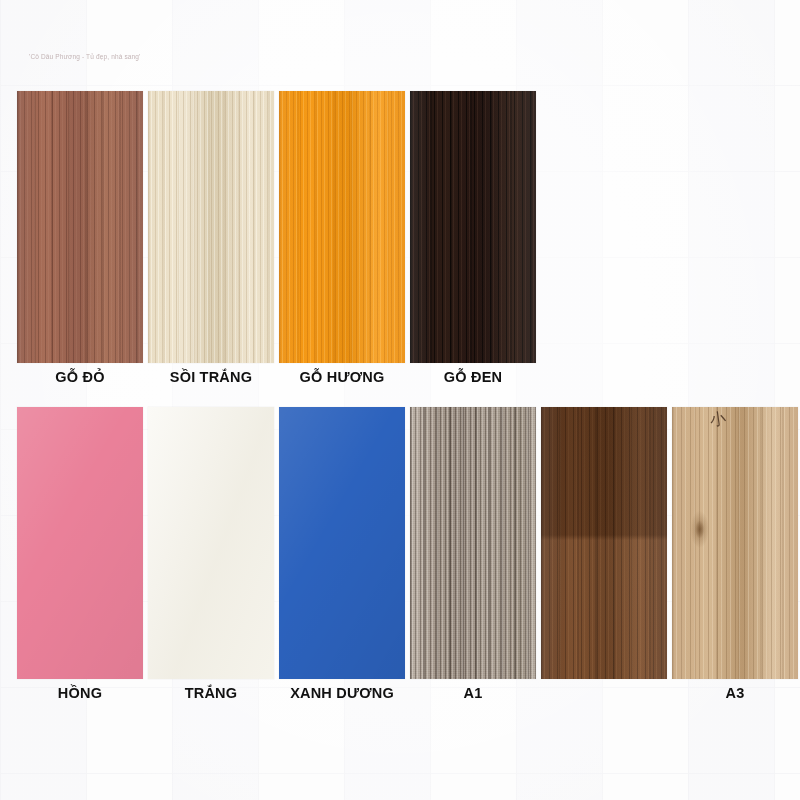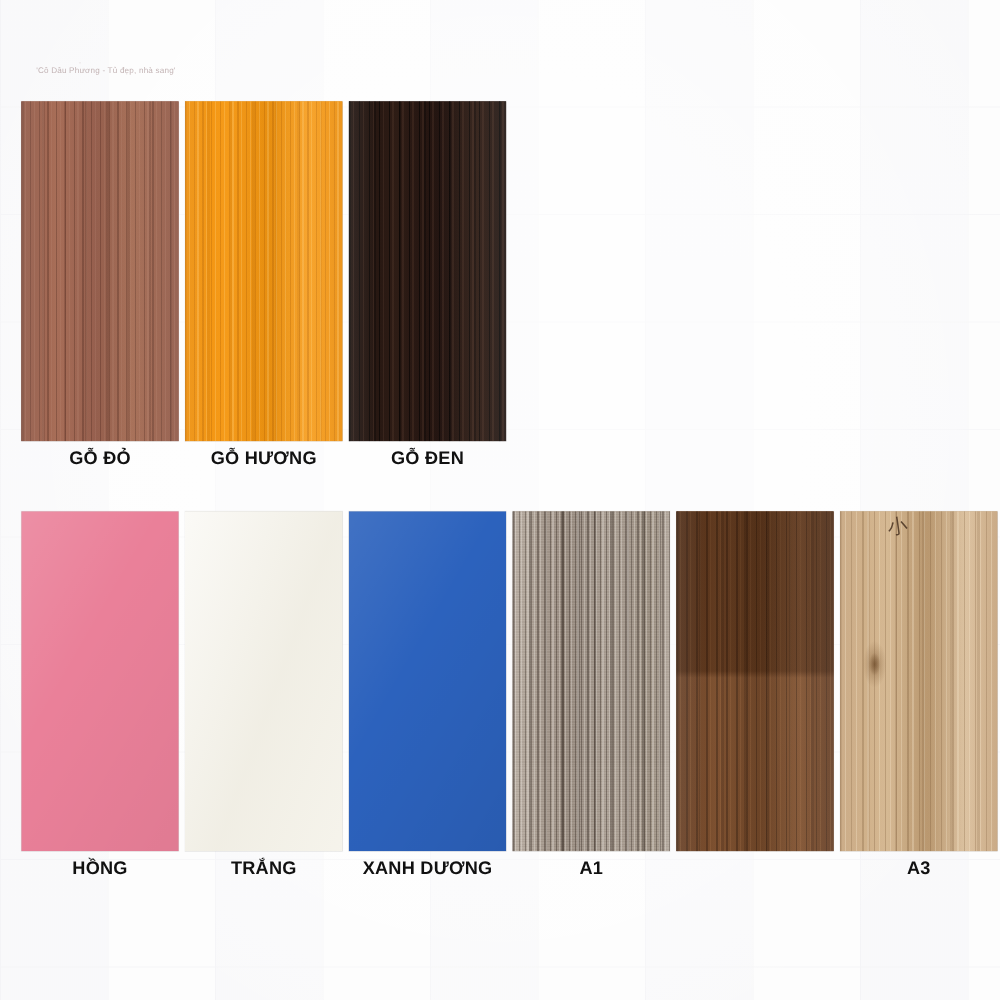--- a/index.html
+++ b/index.html
@@ -53,30 +53,30 @@
     left: 63px;
     top: 48px;
     font-size: 6px;
     color: #cbbcbd;
   }
 
   
   .grid {
     position: absolute;
     left: 17px;
-    top: 81px;
+    top: 91px;
     width: 766px;
   }
   .row {
     position: relative;
     width: 766px;
     display: flex;
     gap: 5px;
   }
-  .row + .row { margin-top: 56px; }
+  .row + .row { margin-top: 44px; }
 
   .cell {
     width: 126px;
     position: relative;
   }
   .swatch {
     width: 126px;
     height: 272px;
     position: relative;
     overflow: hidden;
@@ -302,20 +302,27 @@
       <div class="cell">
         <div class="swatch">
           <div class="grain m-godo"></div>
           <div class="sheen"></div>
         </div>
         <div class="label">GỖ ĐỎ</div>
       </div>
 
 
 
+      <div class="cell">
+        <div class="swatch">
+          <div class="grain m-soitrang"></div>
+          <div class="sheen"></div>
+        </div>
+        <div class="label">SỒI TRẮNG</div>
+      </div>
 
       <div class="cell">
         <div class="swatch">
           <div class="grain m-gohuong"></div>
           <div class="sheen"></div>
         </div>
         <div class="label">GỖ HƯƠNG</div>
       </div>
 
       <div class="cell">

